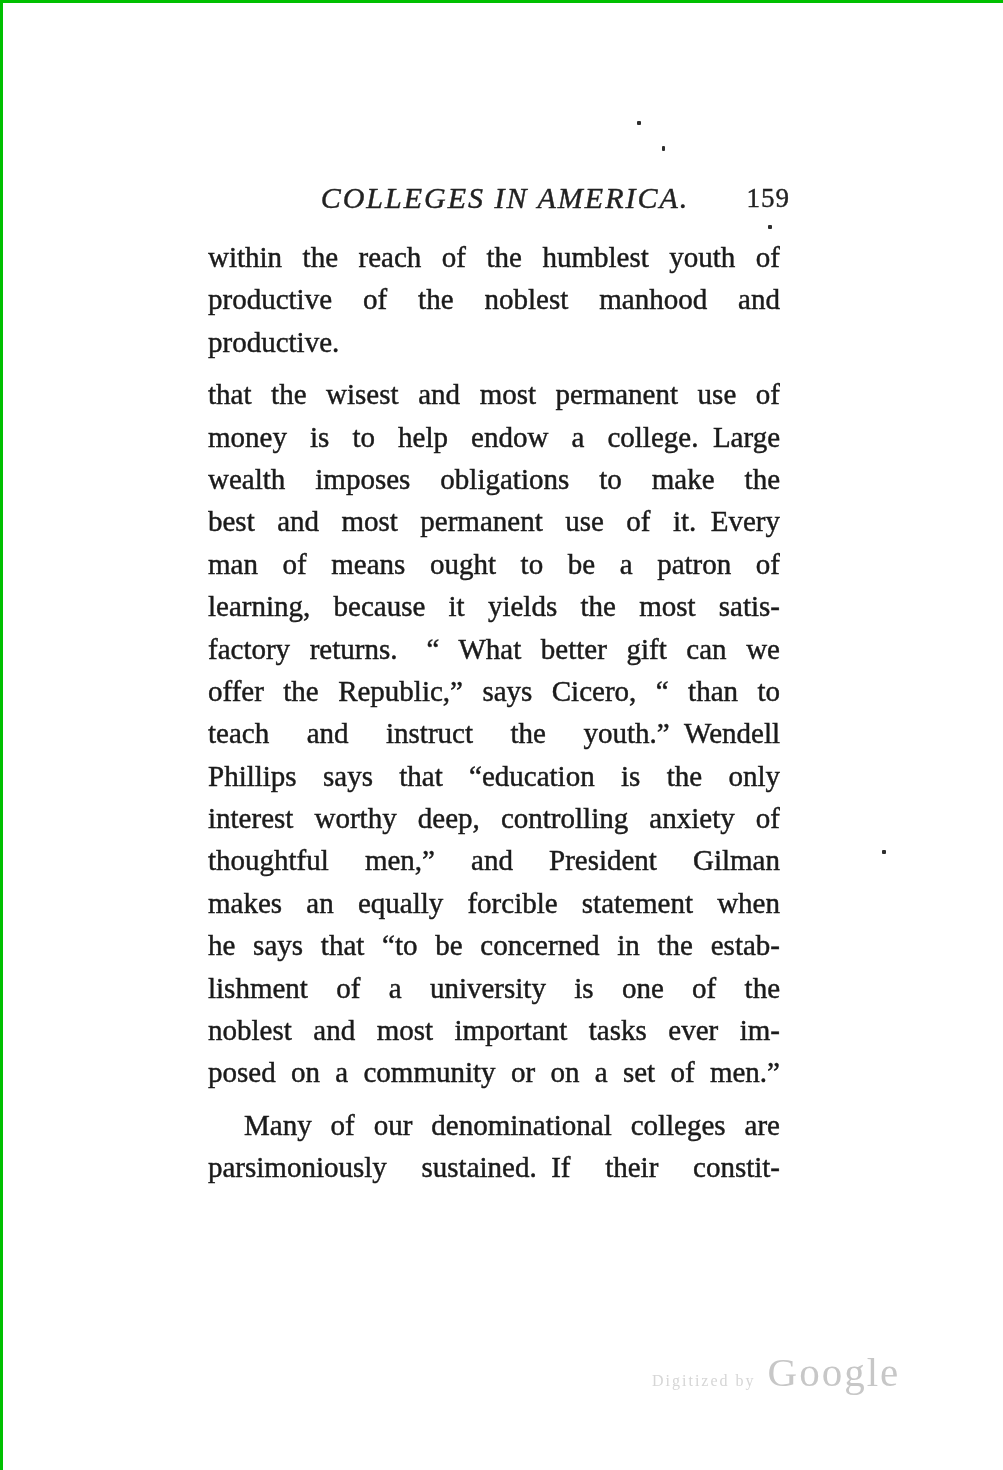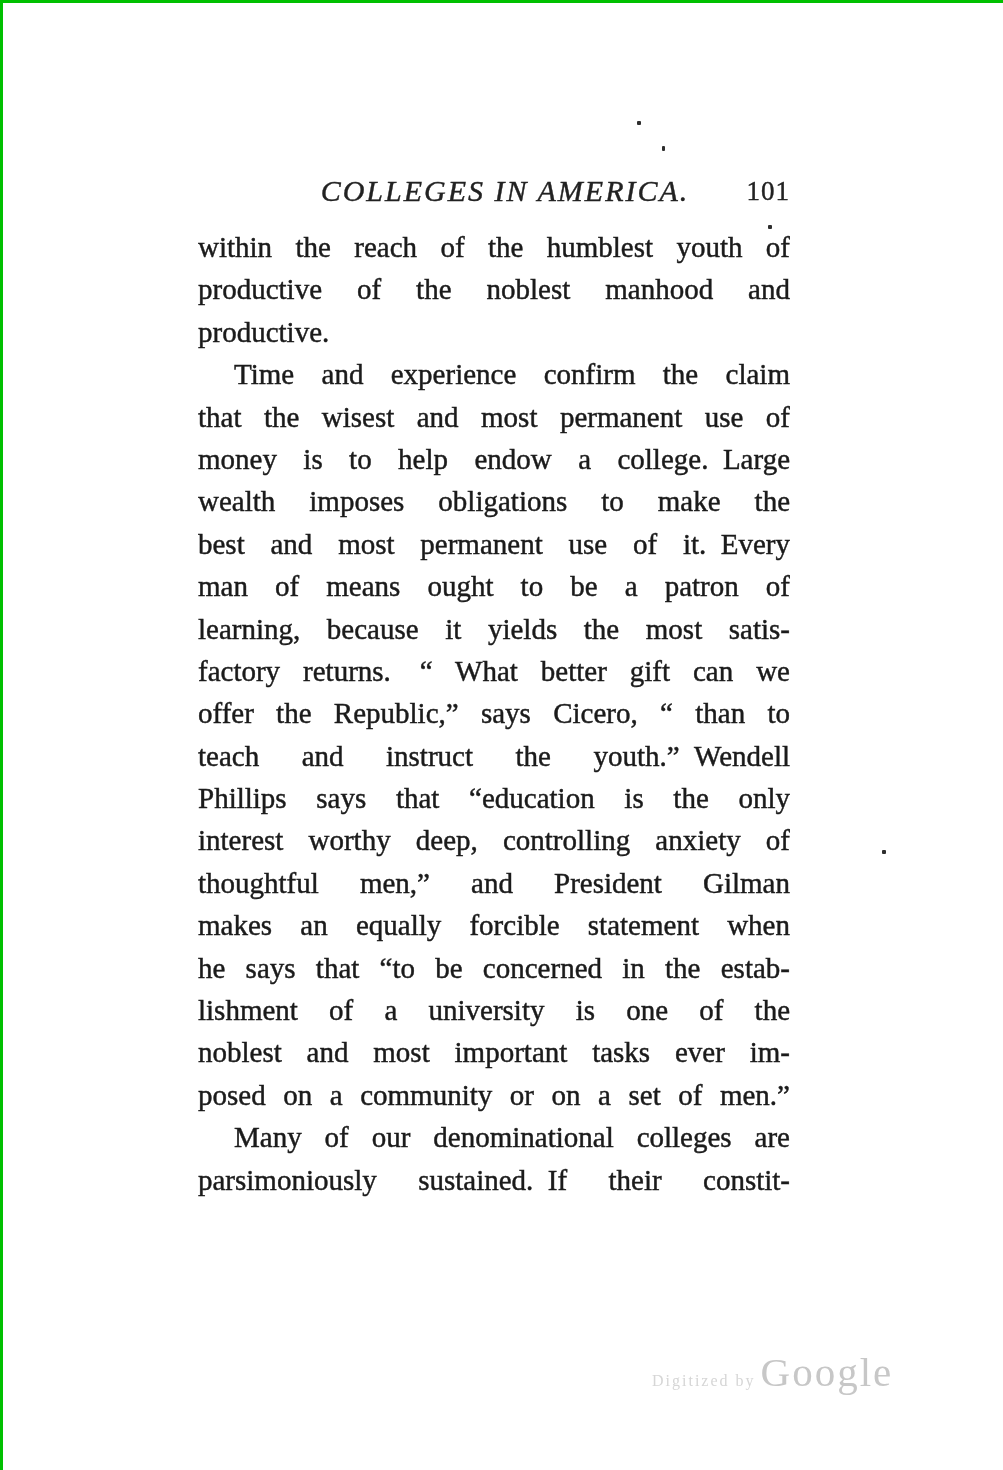--- a/index.html
+++ b/index.html
@@ -20,21 +20,21 @@
     position: absolute; top: 0; left: 0;
     width: 100%; height: 3px;
   }
   .edge-left {
     position: absolute; top: 0; left: 0;
     width: 3px; height: 100%;
   }
   
   .header-row {
     position: absolute;
-    top: 174px; left: 198px; width: 592px;
+    top: 181px; left: 198px; width: 592px;
     height: 36px;
   }
   .header-title {
     display: block;
     text-align: center;
     margin-left: 22px;
     font-style: italic;
     font-size: 30px;
     letter-spacing: 2px;
     white-space: nowrap;
@@ -51,21 +51,21 @@
   }
   
   .body-text {
     position: absolute;
     top: 226px; left: 198px; width: 592px;
     font-size: 29px;
     line-height: 42.4px;
     color: #1b1b1b;
     -webkit-text-stroke: 0.45px #1b1b1b;
   }
-  .para { margin: 0; padding: 0; }
+  .para { margin: 10px; padding: 0; }
   .line {
     text-align: justify;
     text-align-last: justify;
     white-space: normal;
     overflow: hidden;
     height: 42.4px;
   }
   .line.indent { text-indent: 36px; }
   .line.plain { text-align-last: left; }
   
@@ -77,21 +77,21 @@
   .speck-1 { left: 637px; top: 121px; width: 4px; height: 4px; }
   .speck-2 { left: 662px; top: 146px; width: 3px; height: 5px; }
   .speck-3 { left: 768px; top: 225px; width: 4px; height: 4px; }
   .speck-4 { left: 882px; top: 850px; width: 4px; height: 4px; }
   
   .watermark {
     position: absolute;
     left: 652px; top: 1348px;
     display: flex;
     align-items: baseline;
-    gap: 5px;
+    gap: 12px;
     color: #cdcdcd;
     white-space: nowrap;
     user-select: none;
     text-align: center;
   }
   .watermark-prefix {
     font-size: 16px;
     letter-spacing: 2px;
     color: #d6d6d6;
   }
@@ -104,32 +104,31 @@
 </head>
 <body>
 
 <div class="page">
 
   <div class="edge-top" style="background: rgb(0, 192, 0);"></div>
   <div class="edge-left" style="background: rgb(0, 192, 0);"></div>
 
   <div class="header-row">
     <span class="header-title">COLLEGES IN AMERICA.</span>
-    <span class="page-number">101</span>
+    <span class="page-number">159</span>
   </div>
 
   <div class="body-text">
 
   <div class="para">
         <div class="line">within the reach of the humblest youth of</div>
         <div class="line">productive of the noblest manhood and</div>
         <div class="line plain">productive.</div>
       </div>
       <div class="para">
-        <div class="line indent">Time and experience confirm the claim</div>
         <div class="line">that the wisest and most permanent use of</div>
         <div class="line">money is to help endow a college. Large</div>
         <div class="line">wealth imposes obligations to make the</div>
         <div class="line">best and most permanent use of it. Every</div>
         <div class="line">man of means ought to be a patron of</div>
         <div class="line">learning, because it yields the most satis-</div>
         <div class="line">factory returns. “ What better gift can we</div>
         <div class="line">offer the Republic,” says Cicero, “ than to</div>
         <div class="line">teach and instruct the youth.” Wendell</div>
         <div class="line">Phillips says that “education is the only</div>

